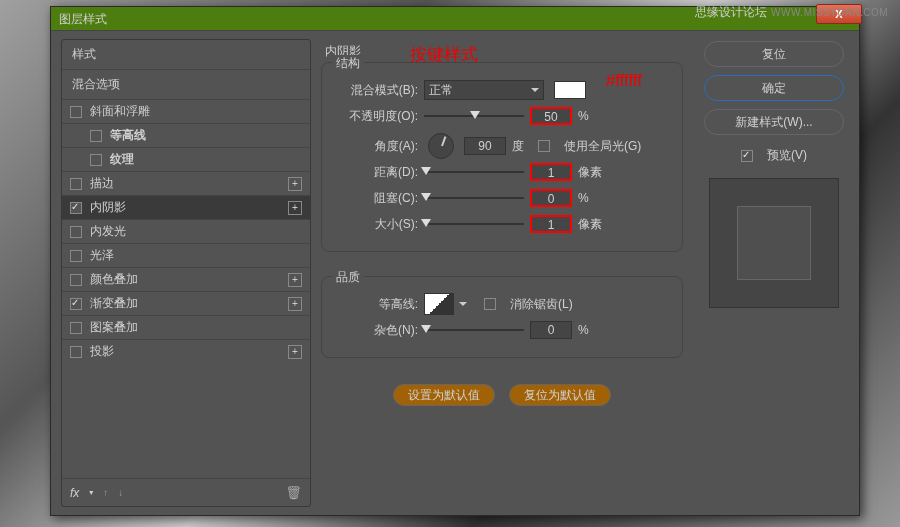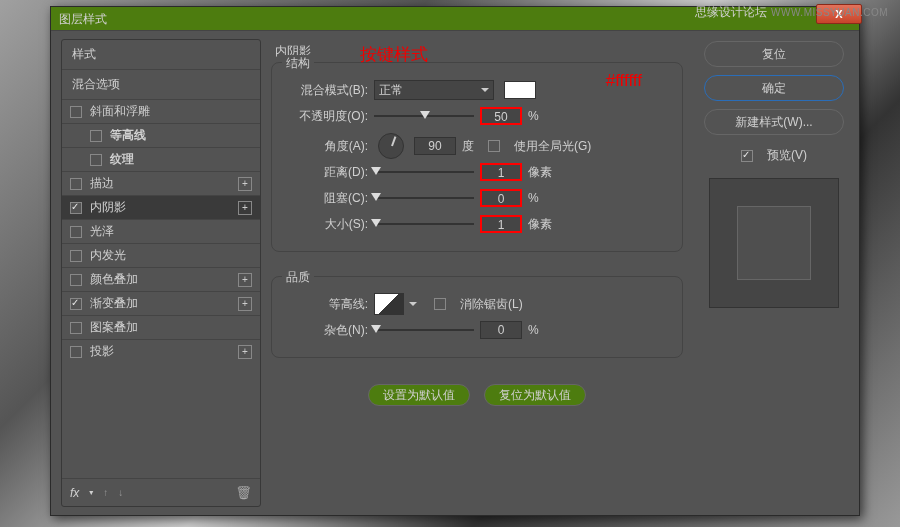--- a/index.html
+++ b/index.html
@@ -5,21 +5,21 @@
 *{box-sizing:border-box;margin:0;padding:0;font-family:"Microsoft YaHei",sans-serif;font-size:12px;color:#d0d0d0;}
 body{background:#888;width:900px;height:527px;position:relative;overflow:hidden;}
 .bg-deco{position:absolute;inset:0;background:linear-gradient(135deg,#a0a0a0 0%,#555 30%,#ccc 50%,#333 70%,#999 100%);}
 .watermark{position:absolute;top:4px;right:12px;color:#777;font-size:13px;z-index:50;}
 .watermark .wm2{font-size:10px;color:#888;letter-spacing:0.5px;margin-left:4px;}
 .window{position:absolute;left:50px;top:6px;width:810px;height:510px;background:#535353;border:1px solid #2a2a2a;box-shadow:3px 3px 10px rgba(0,0,0,0.6);}
 .titlebar{height:24px;background:#4d7c0f;padding:4px 8px;position:relative;border-bottom:1px solid #444;}
 .titlebar .title{font-size:12px;}
 .closebtn{position:absolute;right:-3px;top:-3px;width:46px;height:20px;background:linear-gradient(#e2725b,#c8442a);border:1px solid #8a2a1a;border-radius:2px;display:flex;align-items:center;justify-content:center;color:#fff;font-weight:bold;font-size:11px;}
 .body{display:flex;height:calc(100% - 24px);}
-.sidebar{width:200px;border:1px solid #383838;margin:8px 4px 8px 10px;display:flex;flex-direction:column;background:#535353;border-radius:3px;}
+.sidebar{width:250px;border:1px solid #383838;margin:8px 4px 8px 10px;display:flex;flex-direction:column;background:#535353;border-radius:3px;}
 .sidebar .hdr{padding:6px 10px;}
 .sidebar .sub{padding:6px 10px;border-top:1px solid#444;}
 .style-list{flex:1;overflow:auto;}
 .style-row{display:flex;align-items:center;height:24px;padding:0 8px;border-top:1px solid #444;position:relative;}
 .style-row.indent{padding-left:28px;font-weight:bold;}
 .style-row.sel{background:#3a3a3a;}
 .cb{width:12px;height:12px;border:1px solid #888;margin-right:8px;background:#535353;display:inline-flex;align-items:center;justify-content:center;position:relative;}
 .cb.on::after{content:"✓";font-size:10px;color:#e6e6e6;position:absolute;top:-2px;left:0;}
 .plus{position:absolute;right:8px;width:14px;height:14px;border:1px solid #888;display:flex;align-items:center;justify-content:center;font-size:10px;color:#ccc;}
 .sidebar-footer{height:28px;border-top:1px solid #444;display:flex;align-items:center;padding:0 8px;gap:10px;}
@@ -39,21 +39,21 @@
 .slider{width:100px;height:14px;position:relative;}
 .slider::before{content:"";position:absolute;top:6px;left:0;right:0;height:2px;background:#333;}
 .slider .thumb{position:absolute;top:2px;width:0;height:0;border:5px solid transparent;border-top:8px solid #ddd;}
 .numbox{width:42px;height:18px;background:#454545;border:1px solid #333;text-align:center;line-height:16px;}
 .numbox.red{border:2px solid #f00;}
 .unit{width:30px;}
 .dial{width:26px;height:26px;border:1px solid #333;border-radius:50%;background:#454545;position:relative;margin:0 4px;}
 .dial::after{content:"";position:absolute;width:2px;height:10px;background:#ccc;left:12px;top:2px;transform-origin:bottom;transform:rotate(20deg);}
 .contour{width:30px;height:22px;background:linear-gradient(135deg,#fff 50%,#333 50%);border:1px solid #333;position:relative;}
 .contour::after{content:"";position:absolute;right:-14px;top:8px;border:4px solid transparent;border-top-color:#ccc;}
-.btn-sm{height:22px;padding:0 14px;background:#4d7c0f;border:1px solid #666;border-radius:11px;display:inline-flex;align-items:center;}
+.btn-sm{height:22px;padding:0 14px;background:#a16207;border:1px solid #666;border-radius:11px;display:inline-flex;align-items:center;}
 .rightcol{width:170px;padding:10px 14px;display:flex;flex-direction:column;align-items:center;gap:8px;}
 .bigbtn{width:140px;height:26px;border:1px solid #666;border-radius:13px;display:flex;align-items:center;justify-content:center;background:#535353;}
 .bigbtn.primary{border:1.5px solid #2a6db8;}
 .preview-row{display:flex;align-items:center;gap:6px;margin-top:4px;}
 .preview{width:130px;height:130px;background:#454545;border:1px solid #333;margin-top:6px;display:flex;align-items:center;justify-content:center;}
 .preview .inner{width:74px;height:74px;background:#4f4f4f;border:1px solid #666;}
 </style>
 </head>
 <body>
 
@@ -87,25 +87,25 @@
             <span>描边</span>
             <span class="plus">+</span>
           </div>
           <div class="style-row sel">
             <span class="cb on"></span>
             <span>内阴影</span>
             <span class="plus">+</span>
           </div>
           <div class="style-row">
             <span class="cb"></span>
+            <span>内发光</span>
+          </div>
+          <div class="style-row">
+            <span class="cb"></span>
             <span>光泽</span>
-          </div>
-          <div class="style-row">
-            <span class="cb"></span>
-            <span>内发光</span>
           </div>
           <div class="style-row">
             <span class="cb"></span>
             <span>颜色叠加</span>
             <span class="plus">+</span>
           </div>
           <div class="style-row">
             <span class="cb on"></span>
             <span>渐变叠加</span>
             <span class="plus">+</span>

